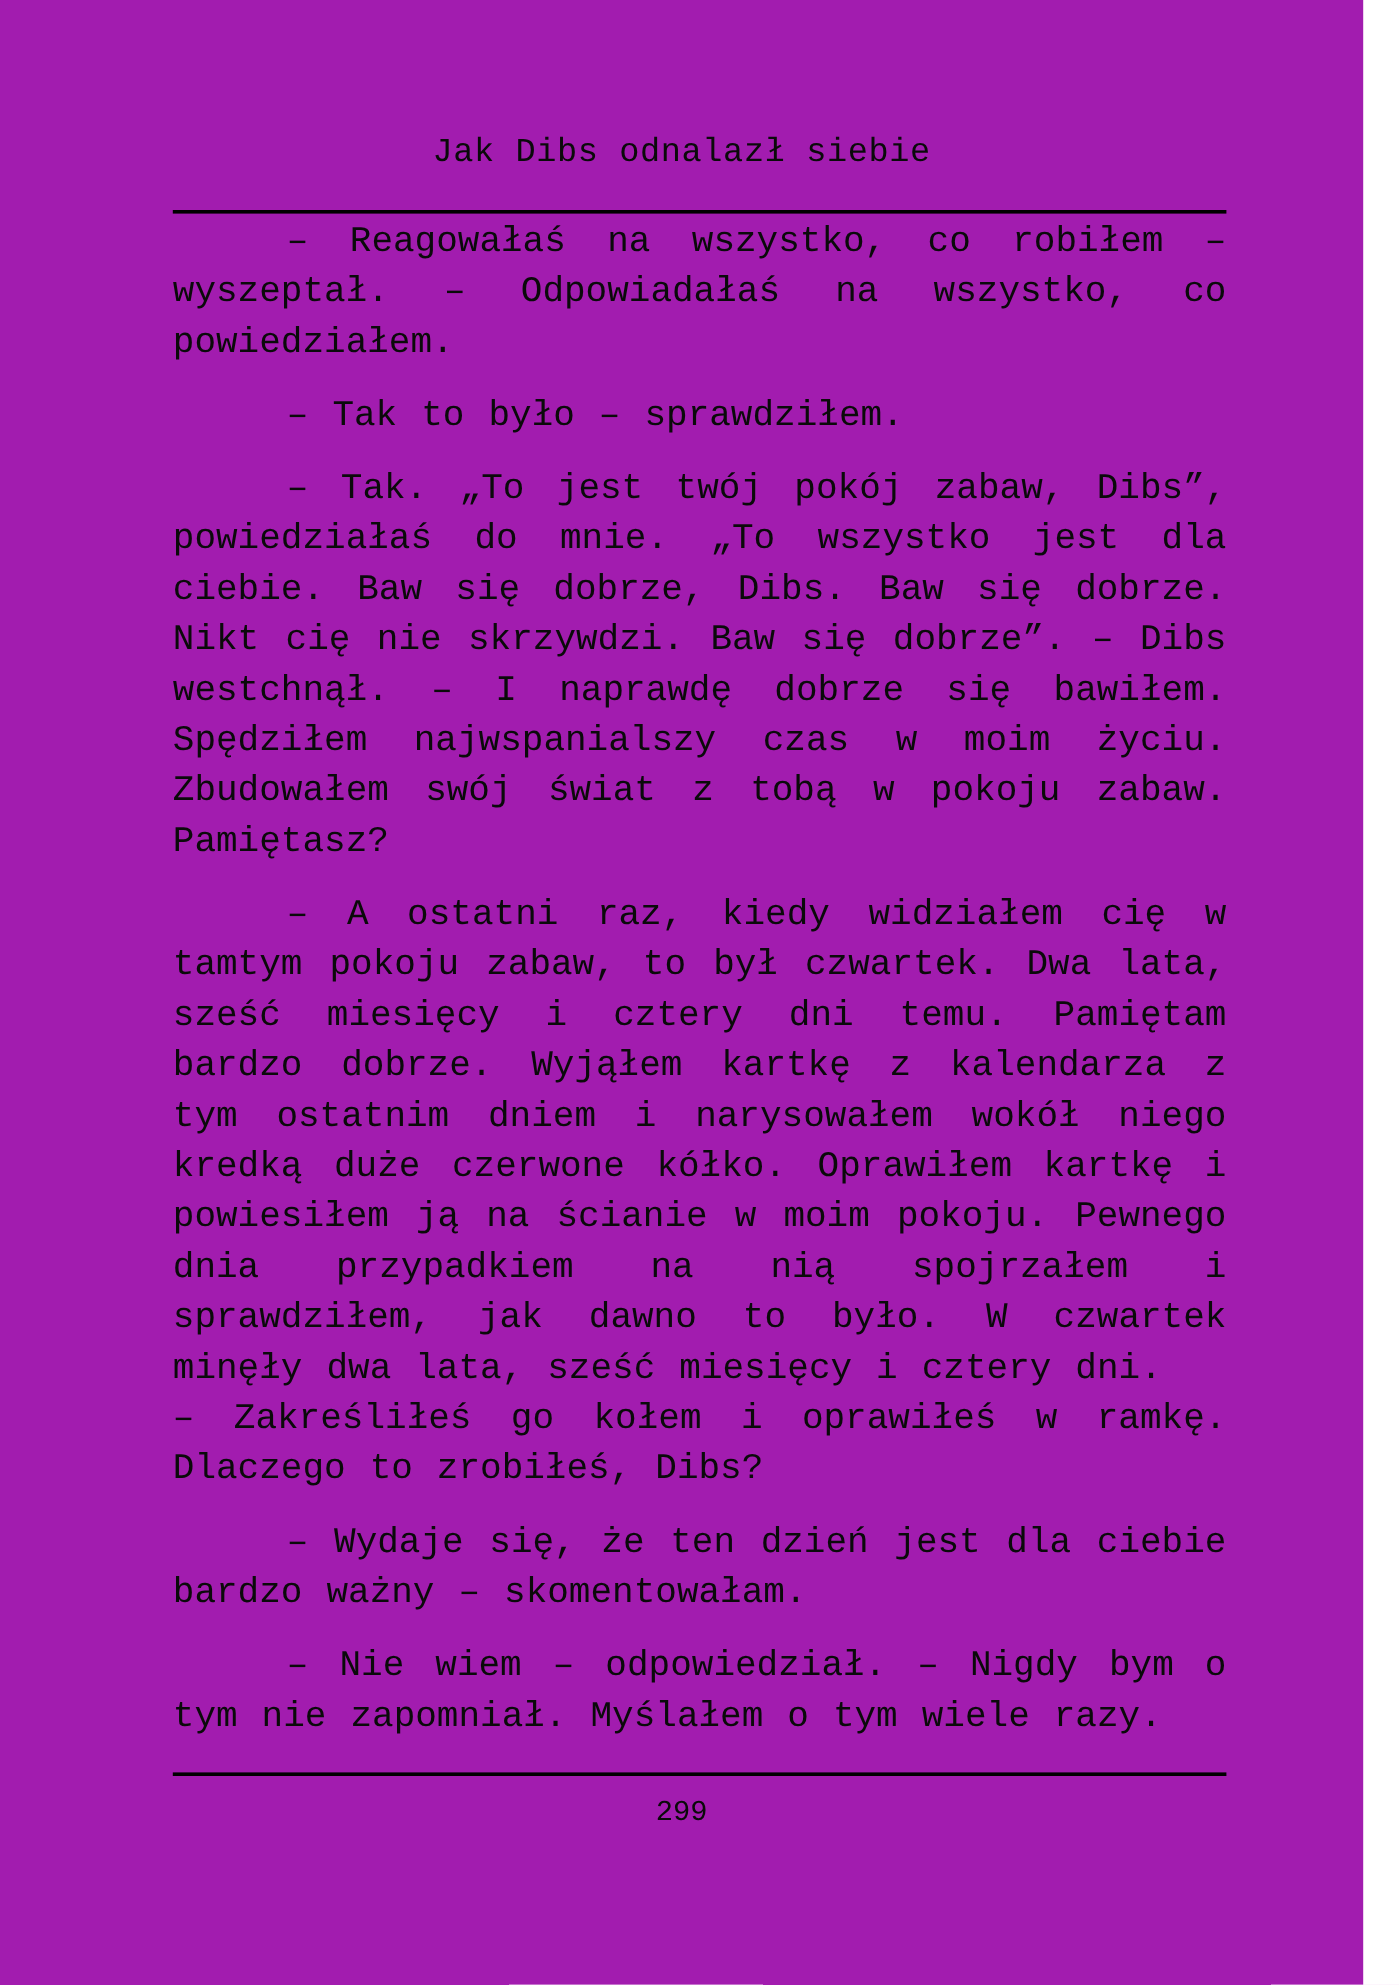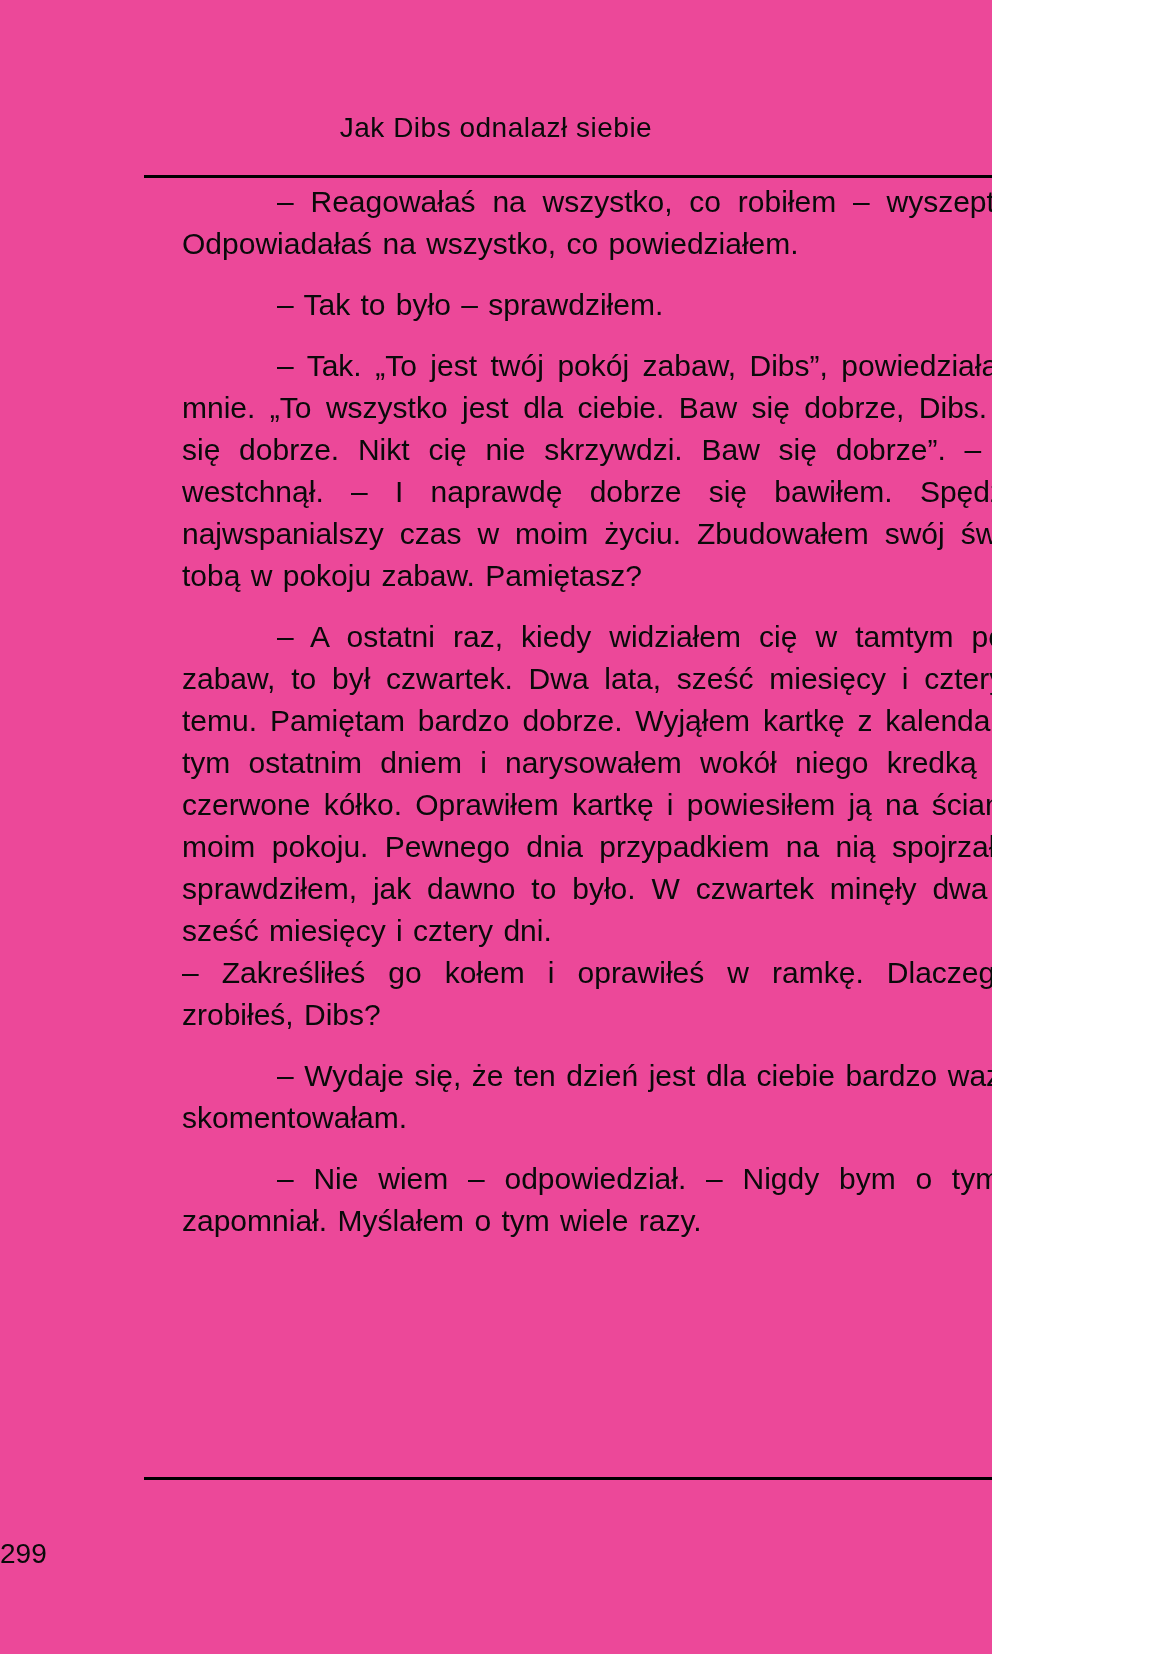--- a/index.html
+++ b/index.html
@@ -2,25 +2,25 @@
 <html><head>
 <meta charset="utf-8">
 <style>
   html, body {
     margin: 0;
     padding: 0;
     background: #ffffff;
   }
   .page {
     position: relative;
-    width: 992px;
+    width: 1136px;
     height: 1654px;
-    background: #ec4899;
+    background: #a21caf;
     color: #000000;
-    font-family: Liberation Sans, sans-serif;
+    font-family: Liberation Mono, monospace;
     overflow: hidden;
   }
   .running-header {
     position: absolute;
     top: 112px;
     left: 0;
     width: 100%;
     text-align: center;
     font-size: 28px;
     letter-spacing: 0.5px;
@@ -32,21 +32,20 @@
     left: 144px;
     width: 878px;
     height: 0;
     border-top: 3px solid #000000;
   }
   .page-body {
     position: absolute;
     top: 181px;
     left: 144px;
     width: 878px;
-    margin-left: 38px;
   }
   .para {
     margin: 19px 0 0 0;
     font-size: 30px;
     line-height: 42px;
     text-align: justify;
     text-indent: 95px;
     color: #0a0a0a;
     word-spacing: 2px;
   }
@@ -60,25 +59,25 @@
   .foot-rule {
     position: absolute;
     top: 1477px;
     left: 144px;
     width: 878px;
     height: 0;
     border-top: 3px solid #000000;
   }
   .page-number {
     position: absolute;
-    top: 1538px;
+    top: 1498px;
     left: 0;
     width: 100%;
-    text-align: left;
-    font-size: 28px;
+    text-align: center;
+    font-size: 24px;
     color: #0a0a0a;
   }
 </style>
 </head>
 <body>
 
 <div class="page">
 
   <div class="running-header">Jak Dibs odnalazł siebie</div>
 

